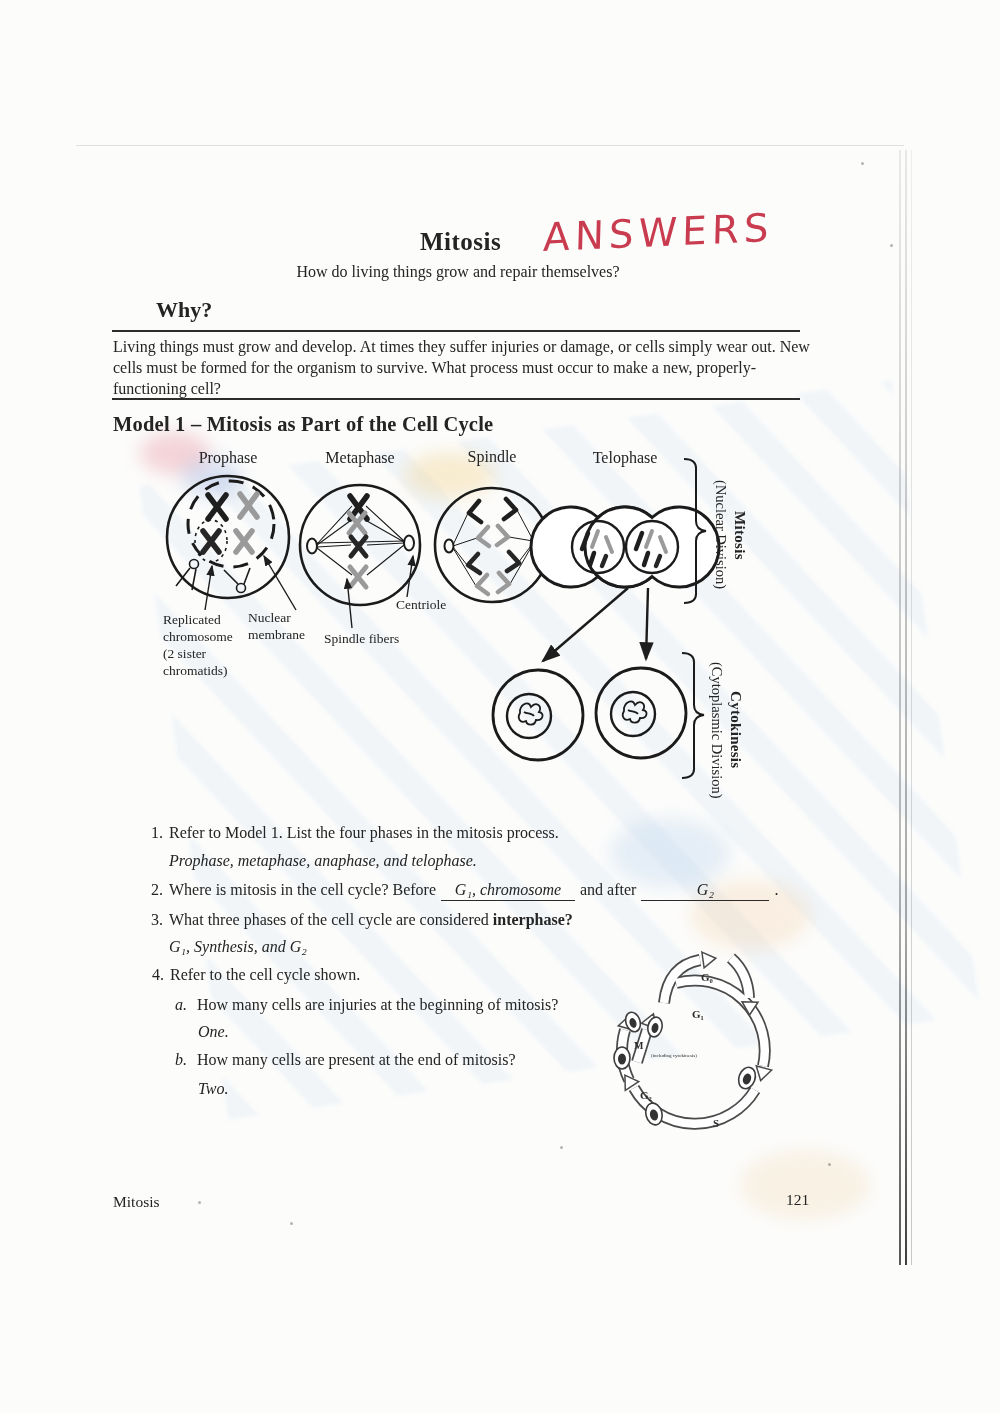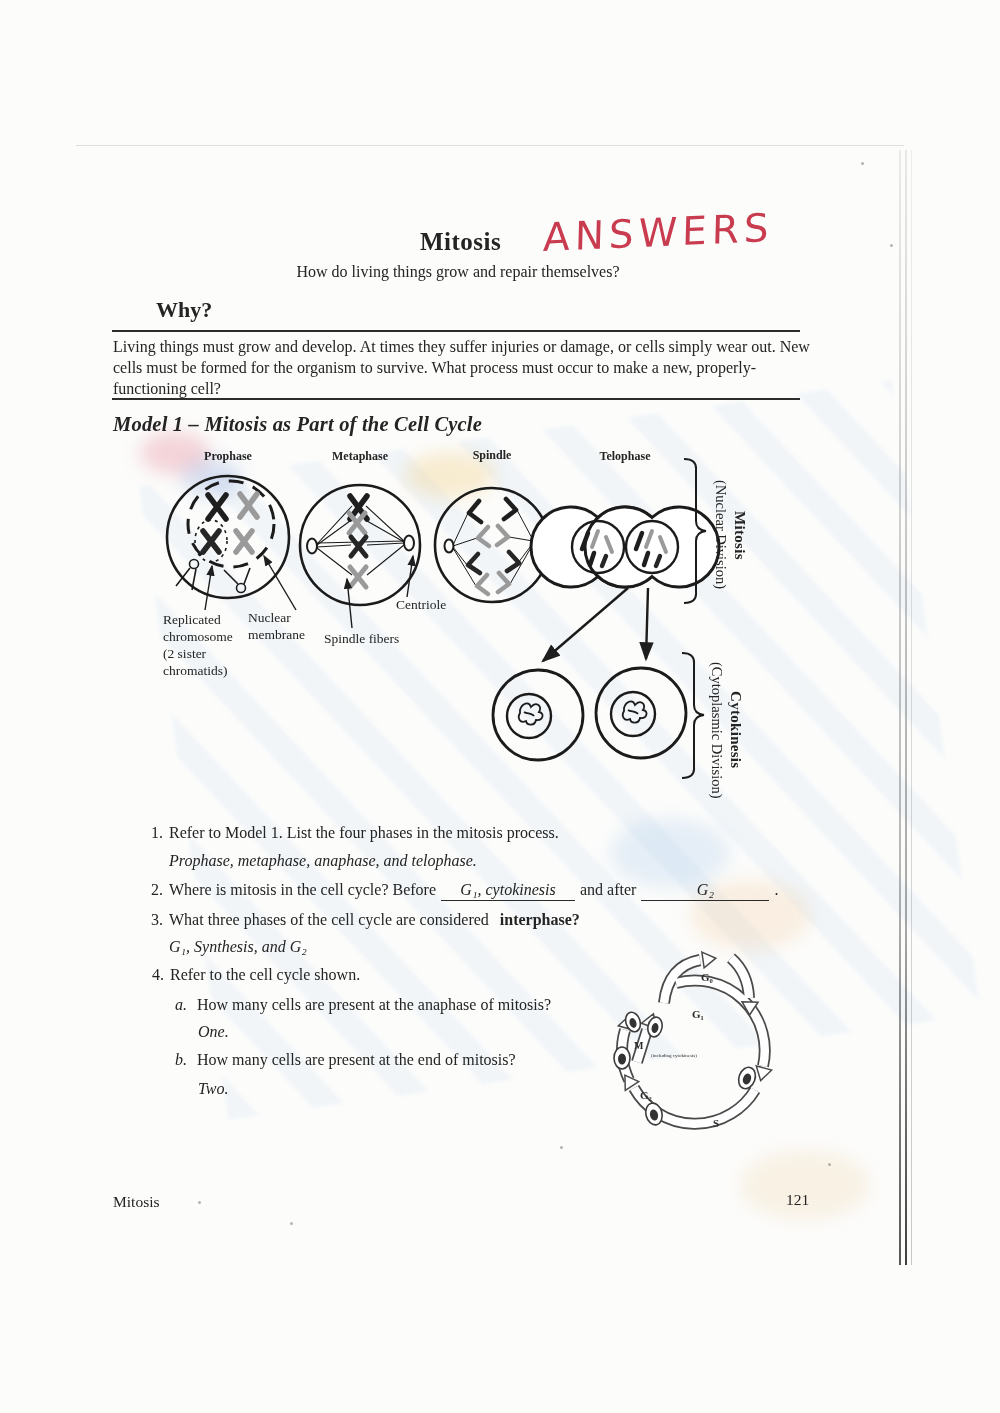--- a/index.html
+++ b/index.html
@@ -13,38 +13,38 @@
   .title{font-size:25px;font-weight:700;letter-spacing:.5px;}
   .stamp{
     font-family:"DejaVu Sans",sans-serif;font-size:39px;color:#c93b4e;
     letter-spacing:5px;transform:rotate(-2.5deg) skewX(-4deg);
     font-weight:400;white-space:nowrap;
   }
   .subtitle{font-size:16px;text-align:right;}
   .why-head{font-size:22px;font-weight:700;}
   .rule{background:#2c2c2c;height:2.4px;}
   .para{font-size:16px;line-height:1.32;width:700px;}
-  .model-head{font-size:20.5px;font-weight:700;letter-spacing:.2px;font-style:italic;}
-  .phase{font-size:12px;font-weight:700;transform:translateX(-50%);white-space:nowrap;}
+  .model-head{font-size:20.5px;font-weight:700;letter-spacing:.2px;}
+  .phase{font-size:16px;font-weight:400;transform:translateX(-50%);white-space:nowrap;}
   .diag-label{font-size:13.5px;line-height:1.25;white-space:pre-line;}
   .vlabel{writing-mode:vertical-rl;text-align:center;line-height:1.25;}
   .vlabel .big{font-size:15px;font-weight:700;letter-spacing:.3px;}
   .vlabel .small{font-size:14.5px;}
   
   .qrow{font-size:16px;white-space:nowrap;}
   .qnum{display:inline-block;width:18px;}
   .ans{font-style:italic;}
   .blank{
     display:inline-block;border-bottom:1.6px solid #2a2a2a;text-align:center;
     font-style:italic;padding:0 8px 1px 8px;margin:0 5px;
   }
   .b1{min-width:118px;}
   .b2{min-width:112px;}
   .sub-letter{display:inline-block;width:22px;font-style:italic;}
-  .bold{font-weight:700;margin-left:7px;}
+  .bold{font-weight:700;}
   .footer{font-size:15.5px;}
   
   .blob{position:absolute;border-radius:50%;filter:blur(9px);}
   .spine{position:absolute;top:150px;height:1115px;}
   .speck{position:absolute;width:3px;height:3px;border-radius:50%;background:rgba(90,90,90,.45);}
   .wm{
     position:absolute;left:180px;top:430px;width:760px;height:640px;
     background:repeating-linear-gradient(55deg,rgba(150,185,225,.10) 0 26px,rgba(255,255,255,0) 26px 70px);
     transform:rotate(-8deg);filter:blur(2px);pointer-events:none;
   }
@@ -204,33 +204,33 @@
   <div class="big">Cytokinesis</div>
   <div class="small">(Cytoplasmic Division)</div>
 </div>
 
 <div class="abs qrow" style="left:151px;top:824px;">
   <span class="qnum">1.</span><span>Refer to Model 1. List the four phases in the mitosis process.</span>
 </div>
 <div class="abs qrow ans" style="left:169px;top:852px;">Prophase, metaphase, anaphase, and telophase.</div>
 
 <div class="abs qrow" style="left:151px;top:881px;">
-  <span class="qnum">2.</span><span>Where is mitosis in the cell cycle? Before</span><span class="blank b1">G₁, cytokinesis</span><span>and after</span><span class="blank b2">G₂</span><span>.</span>
+  <span class="qnum">2.</span><span>Where is mitosis in the cell cycle? Before</span><span class="blank b1">G₁, chromosome</span><span>and after</span><span class="blank b2">G₂</span><span>.</span>
 </div>
 
 <div class="abs qrow" style="left:151px;top:911px;">
   <span class="qnum">3.</span><span>What three phases of the cell cycle are considered </span><span class="bold">interphase?</span>
 </div>
 <div class="abs qrow ans" style="left:169px;top:938px;">G₁, Synthesis, and G₂</div>
 
 <div class="abs qrow" style="left:152px;top:966px;">
   <span class="qnum">4.</span><span>Refer to the cell cycle shown.</span>
 </div>
 <div class="abs qrow" style="left:175px;top:996px;">
-  <span class="sub-letter">a.</span><span>How many cells are present at the anaphase of mitosis?</span>
+  <span class="sub-letter">a.</span><span>How many cells are injuries at the beginning of mitosis?</span>
 </div>
 <div class="abs qrow ans" style="left:198px;top:1023px;text-align:right;">One.</div>
 <div class="abs qrow" style="left:175px;top:1051px;">
   <span class="sub-letter">b.</span><span>How many cells are present at the end of mitosis?</span>
 </div>
 <div class="abs qrow ans" style="left:198px;top:1080px;">Two.</div>
 
 <svg class="abs" style="left:595px;top:945px;" width="215" height="205" viewBox="595 945 215 205">
   <g>
 

